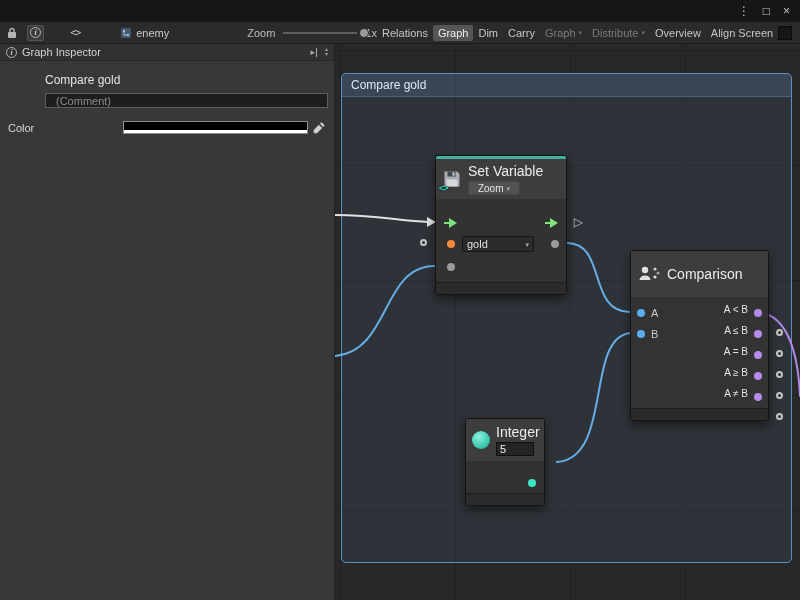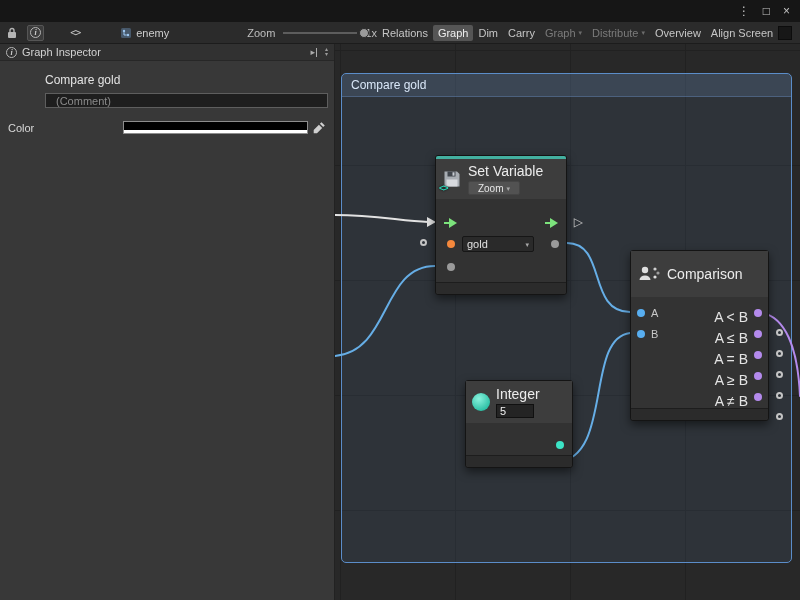--- a/index.html
+++ b/index.html
@@ -87,26 +87,26 @@
   .sv .p-out{right:7px;top:84px}
   .sv .p-in2{left:11px;top:107px}
 
   
   .cmp{left:295px;top:206px;width:139px}
   .cmp .node-header{height:46px}
   .cmp-rows{padding-top:6px;background:#333}
   .cmp-row{position:relative;height:21px}
   .rin{left:6px;top:6px}
   .rletter{position:absolute;left:20px;top:4px;font-size:11px;line-height:13px;color:#c8c8c8}
-  .rout{position:absolute;right:20px;top:8px;font-size:14px;line-height:13px;color:#e4e4e4}
+  .rout{position:absolute;right:20px;top:0;font-size:10px;line-height:13px;color:#e4e4e4}
   .rdot{right:6px;top:6px}
   .cmp .hc-r{right:-15px}
 
   
-  .int{left:130px;top:336px;width:108px}
+  .int{left:130px;top:374px;width:80px}
   .int .node-header{height:42px}
   .int-icon{width:18px;height:18px;border-radius:50%;background:radial-gradient(circle at 38% 32%,#8af2dd,#2bbfa4 75%);flex:none}
   .int-val{width:38px;height:14px;background:#242424;border:1px solid #101010;color:#f0f0f0;font-size:11px;padding:0 3px;display:flex;align-items:center}
   .int .node-body{height:32px;background:#323232;position:relative}
   .int .p-out{right:8px;top:18px}
 </style>
 </head>
 <body>
 
 <div class="titlebar">

